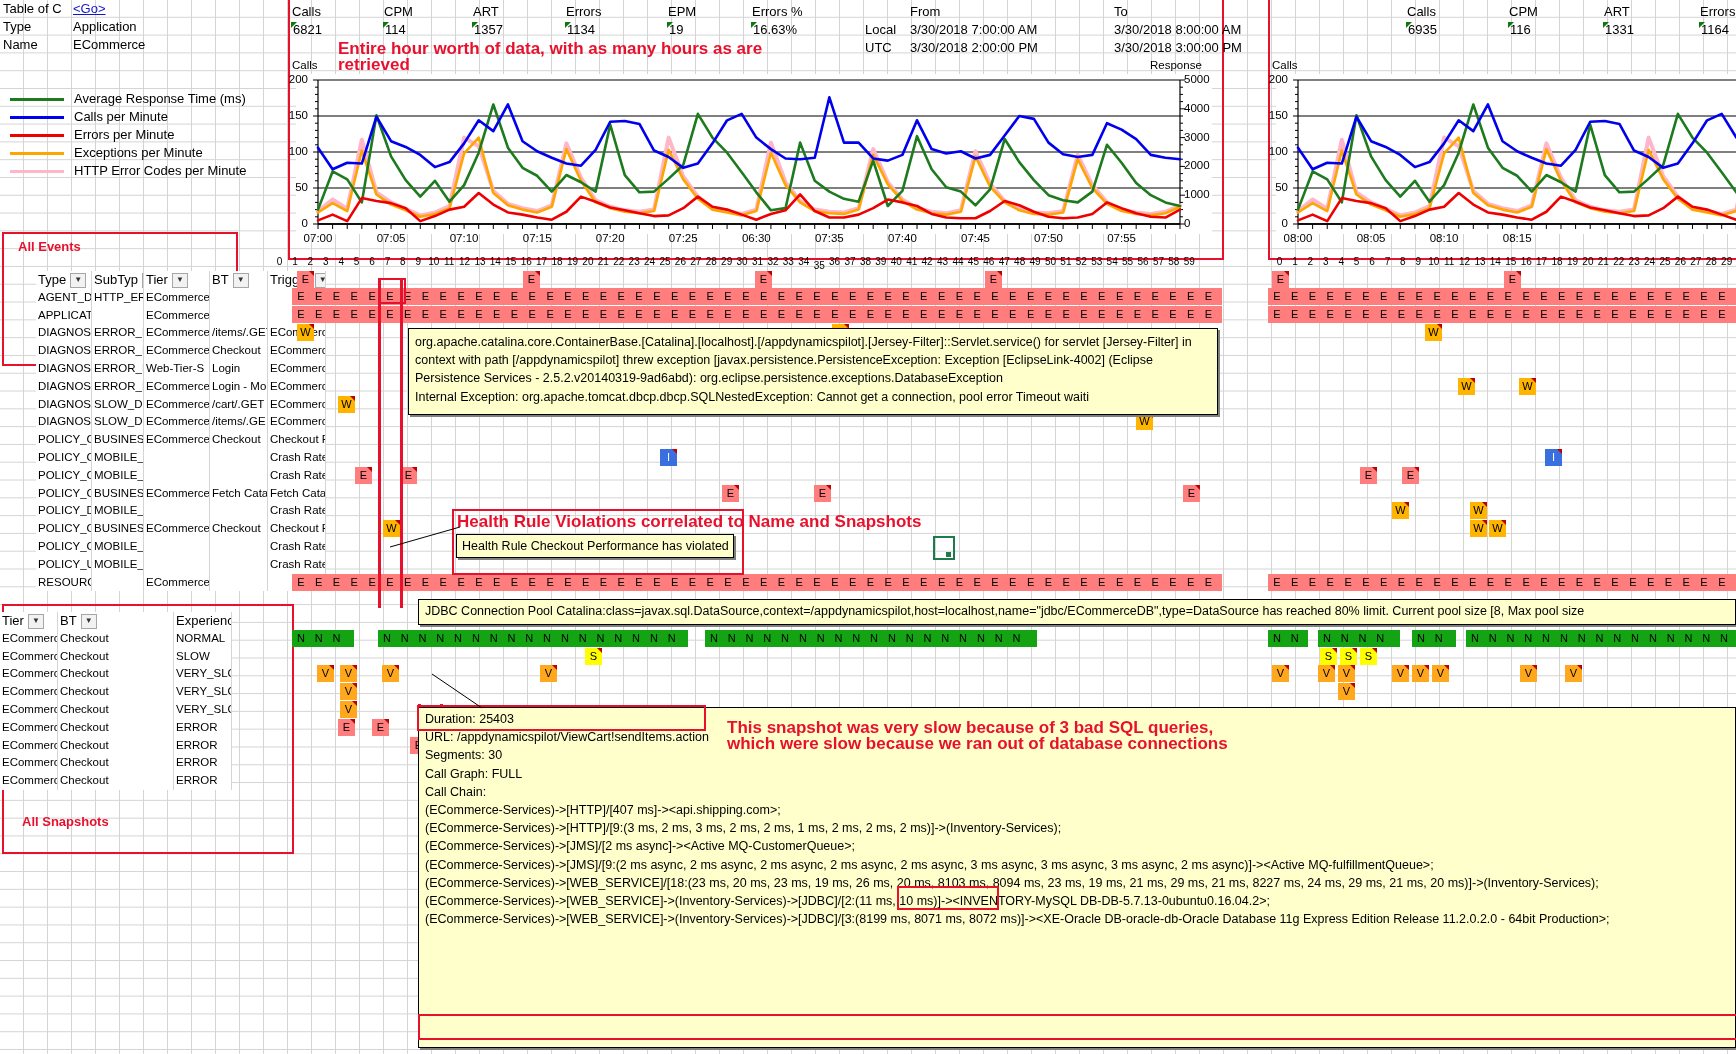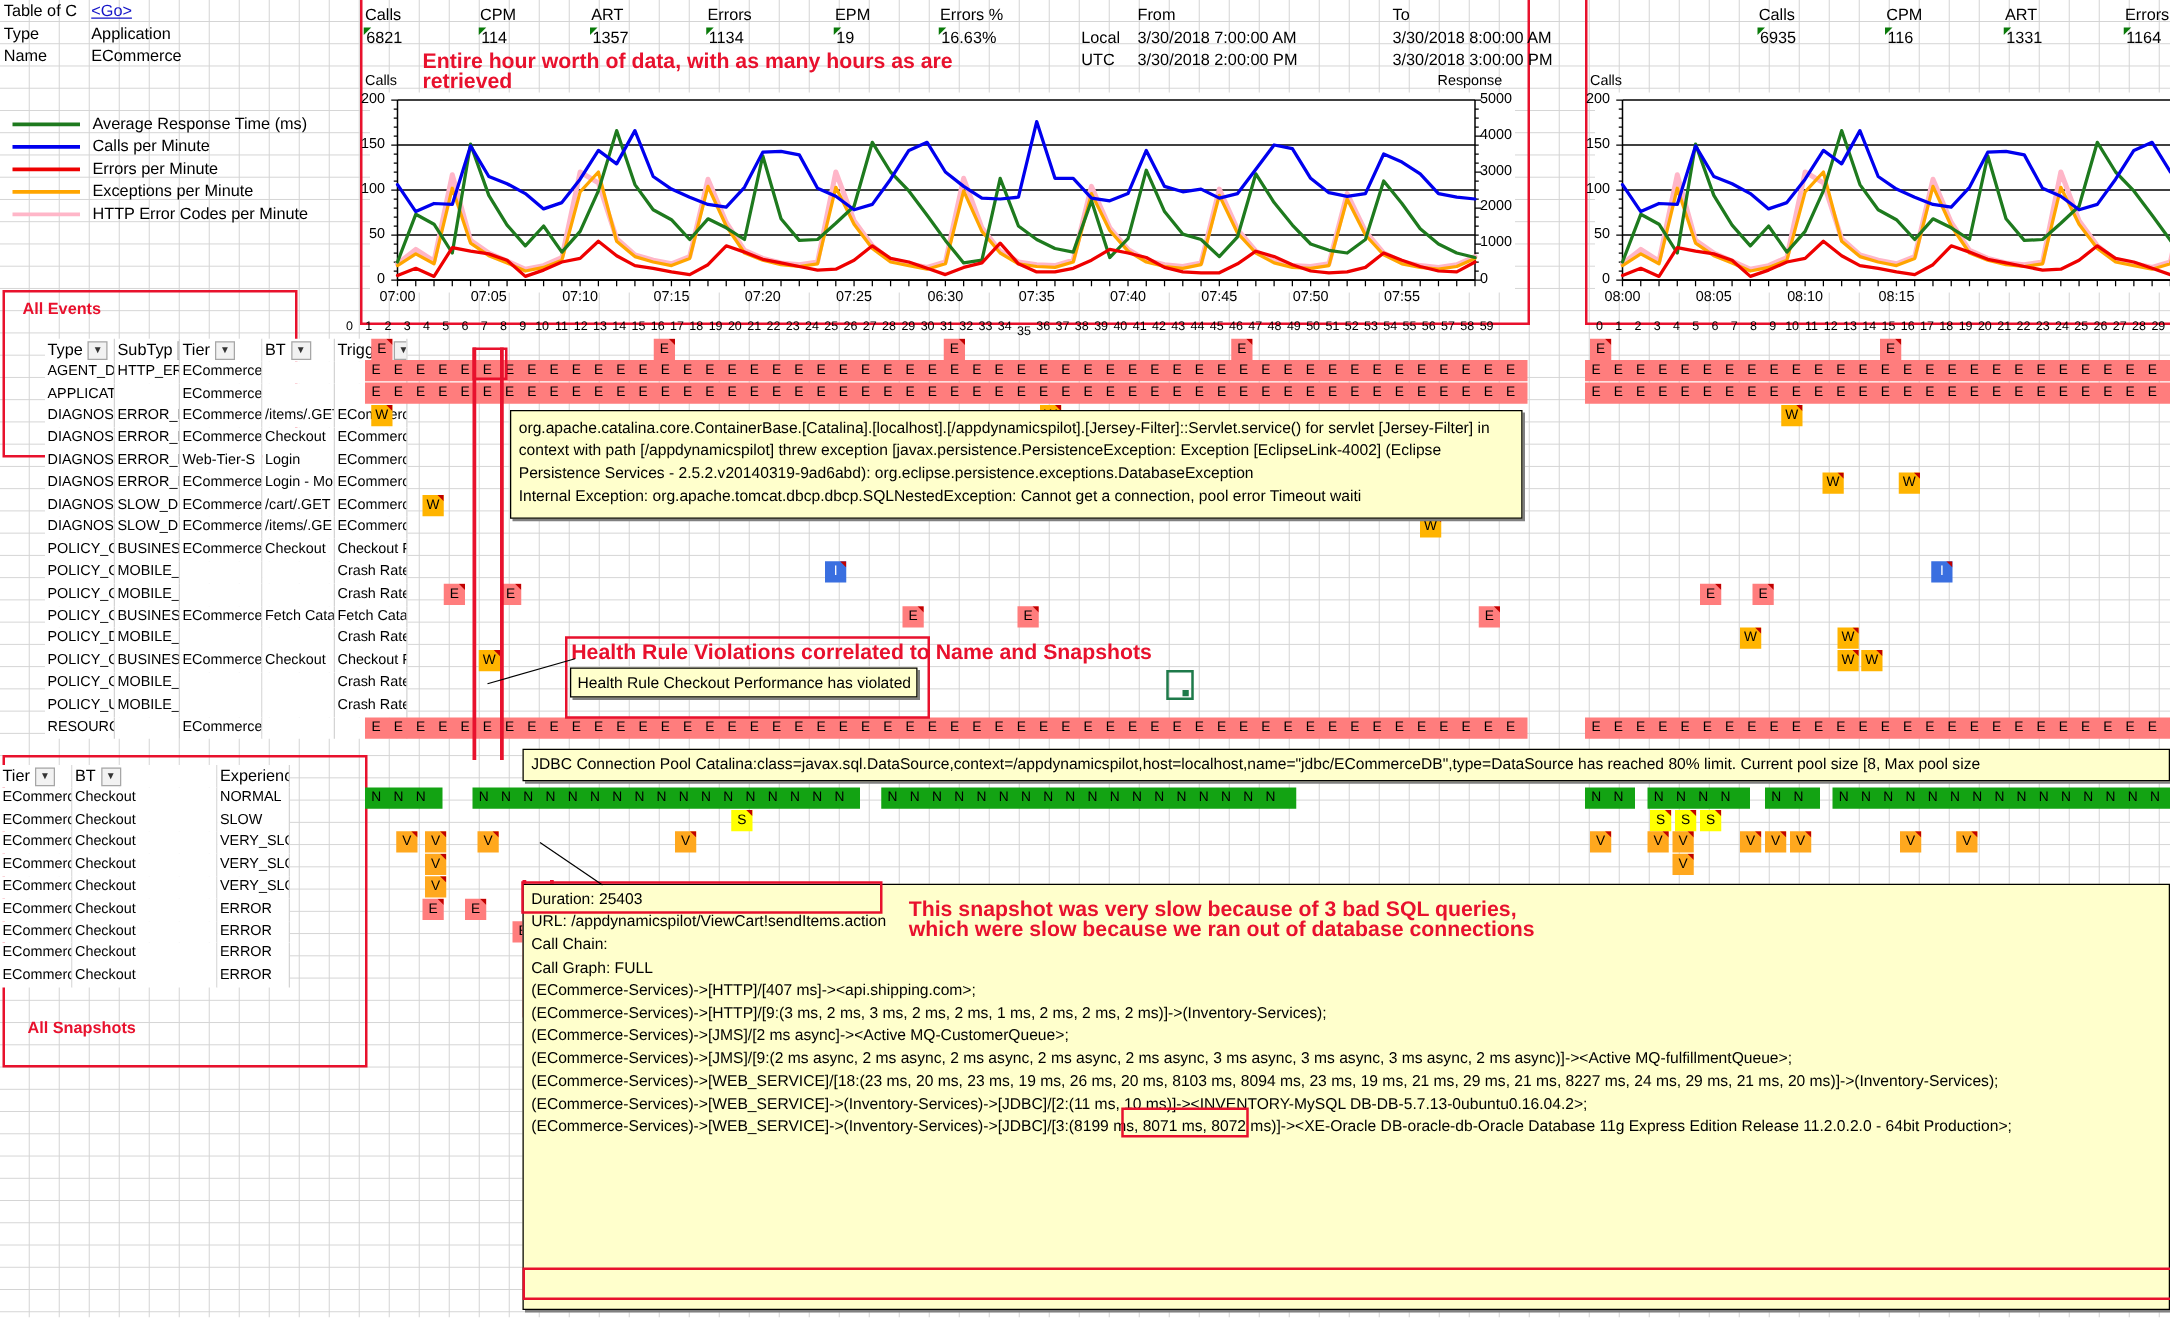--- a/index.html
+++ b/index.html
@@ -831,22 +831,23 @@
 <div class="abs" style="left:933px;top:536px;width:18px;height:20px;border:2px solid #1e7a4a;background:transparent;"></div>
 <div class="abs" style="left:946px;top:552px;width:5px;height:5px;background:#1e7a4a;"></div>
 
 <div class="callout" style="left:418px;top:599px;width:1318px;height:26px;padding:2px 6px;line-height:21px;">
   <div class="calloutline">JDBC Connection Pool Catalina:class=javax.sql.DataSource,context=/appdynamicspilot,host=localhost,name="jdbc/ECommerceDB",type=DataSource has reached 80% limit. Current pool size [8, Max pool size</div>
 </div>
 
 <div class="callout" style="left:418px;top:707px;width:1318px;height:341px;padding:2px 6px;line-height:18.2px;font-size:12.5px;">
   <div class="calloutline">Duration: 25403</div>
   <div class="calloutline">URL: /appdynamicspilot/ViewCart!sendItems.action</div>
+  <div class="calloutline">Segments: 30</div>
+  <div class="calloutline">Call Graph: FULL</div>
   <div class="calloutline">Call Chain:</div>
-  <div class="calloutline">Call Graph: FULL</div>
   <div class="calloutline">(ECommerce-Services)-&gt;[HTTP]/[407 ms]-&gt;&lt;api.shipping.com&gt;;</div>
   <div class="calloutline">(ECommerce-Services)-&gt;[HTTP]/[9:(3 ms, 2 ms, 3 ms, 2 ms, 2 ms, 1 ms, 2 ms, 2 ms, 2 ms)]-&gt;(Inventory-Services);</div>
   <div class="calloutline">(ECommerce-Services)-&gt;[JMS]/[2 ms async]-&gt;&lt;Active MQ-CustomerQueue&gt;;</div>
   <div class="calloutline">(ECommerce-Services)-&gt;[JMS]/[9:(2 ms async, 2 ms async, 2 ms async, 2 ms async, 2 ms async, 3 ms async, 3 ms async, 3 ms async, 2 ms async)]-&gt;&lt;Active MQ-fulfillmentQueue&gt;;</div>
   <div class="calloutline">(ECommerce-Services)-&gt;[WEB_SERVICE]/[18:(23 ms, 20 ms, 23 ms, 19 ms, 26 ms, 20 ms, 8103 ms, 8094 ms, 23 ms, 19 ms, 21 ms, 29 ms, 21 ms, 8227 ms, 24 ms, 29 ms, 21 ms, 20 ms)]-&gt;(Inventory-Services);</div>
   <div class="calloutline">(ECommerce-Services)-&gt;[WEB_SERVICE]-&gt;(Inventory-Services)-&gt;[JDBC]/[2:(11 ms, 10 ms)]-&gt;&lt;INVENTORY-MySQL DB-DB-5.7.13-0ubuntu0.16.04.2&gt;;</div>
   <div class="calloutline">(ECommerce-Services)-&gt;[WEB_SERVICE]-&gt;(Inventory-Services)-&gt;[JDBC]/[3:(8199 ms, 8071 ms, 8072 ms)]-&gt;&lt;XE-Oracle DB-oracle-db-Oracle Database 11g Express Edition Release 11.2.0.2.0 - 64bit Production&gt;;</div>
 </div>
 
 <div class="abs redbox" style="left:417px;top:705px;width:285px;height:22px;background:transparent;"></div>

